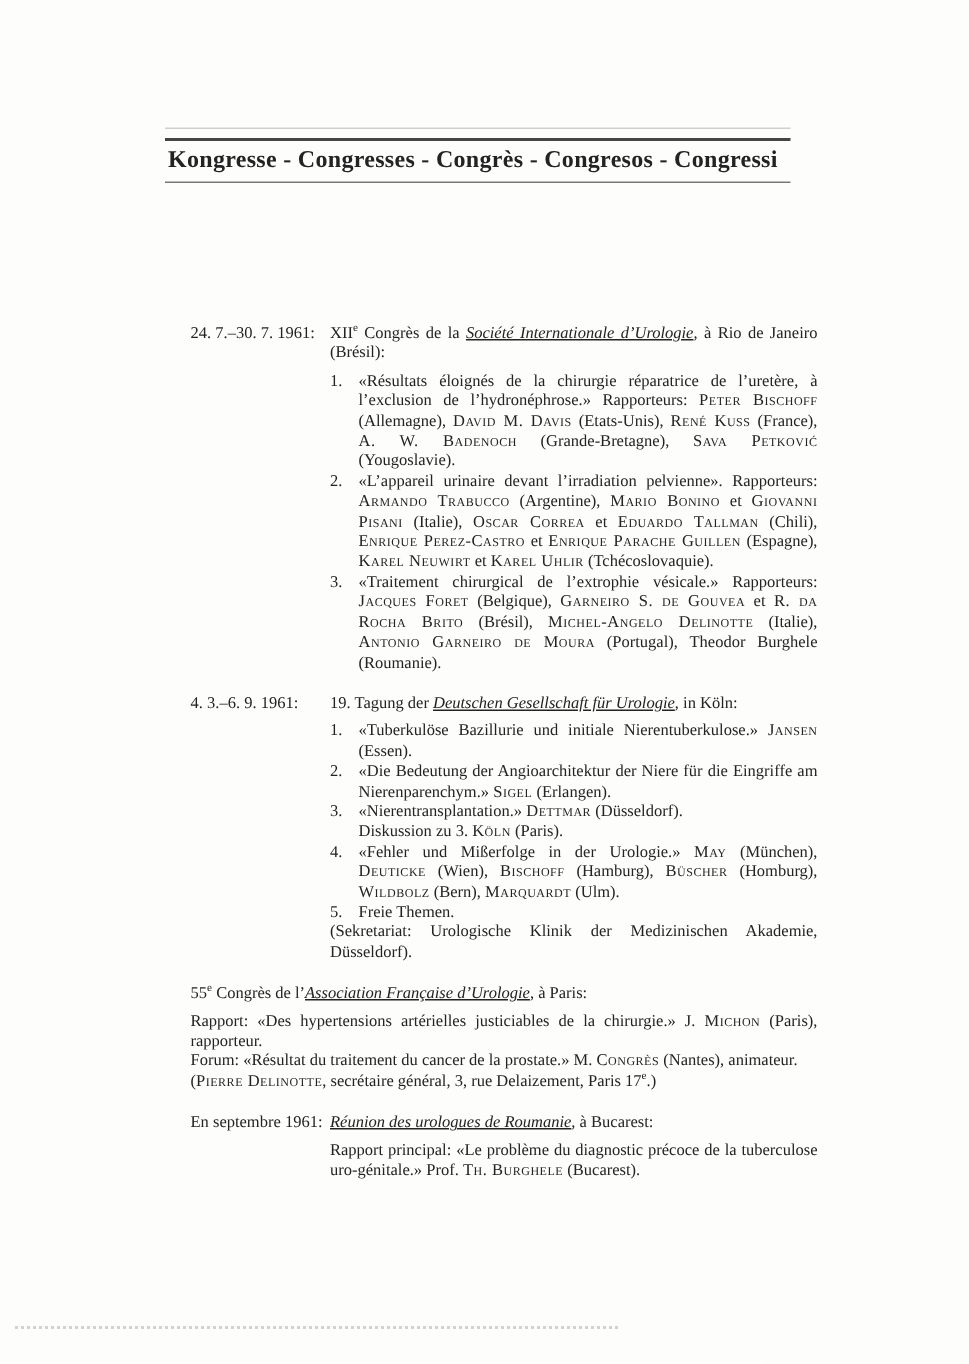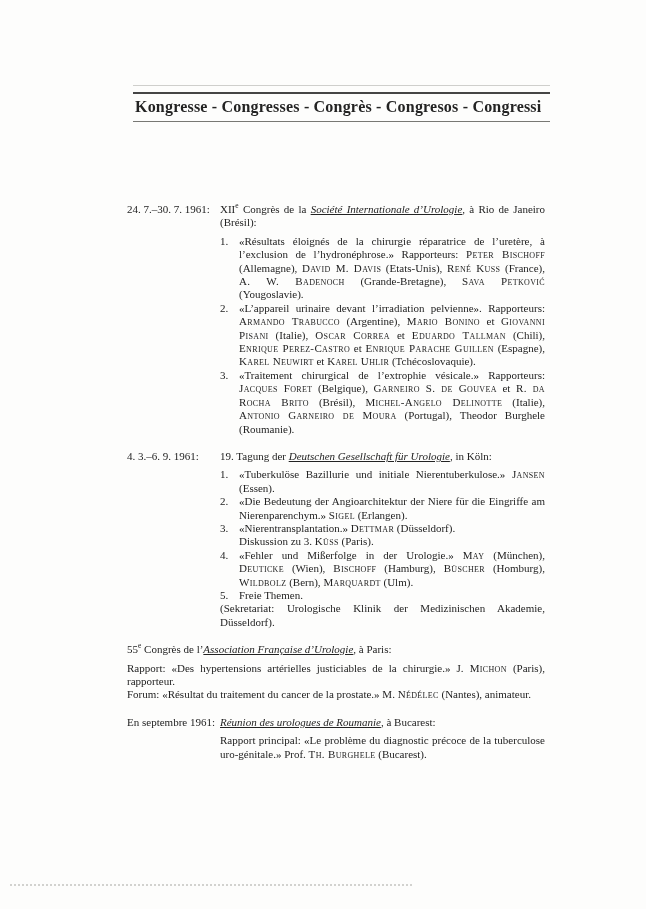--- a/index.html
+++ b/index.html
@@ -9,32 +9,32 @@
     font-family: "Liberation Serif", "DejaVu Serif", serif;
   }
   .page {
     position: relative;
     width: 646px; height: 909px;
     background: #fdfdfc;
     color: #232323;
     overflow: hidden;
   }
   
-  .congress-header { position: absolute; left: 133px; top: 85px; width: 417px; }
+  .congress-header { position: absolute; left: 110px; top: 85px; width: 417px; }
   .rule-faint  { height: 1px; background: #cfcfcc; margin-bottom: 6px; }
   .rule-dark   { height: 2px; background: #454545; }
   .header-title {
     margin: 0; padding: 4px 0 5px 2px;
     font-size: 16px; font-weight: bold;
     letter-spacing: 0.2px; white-space: nowrap;
   }
   .rule-bottom { height: 1px; background: #787874; }
   
   .entries {
-    position: absolute; left: 127px; top: 203px; width: 418px;
+    position: absolute; left: 127px; top: 216px; width: 418px;
     font-size: 11px; line-height: 13.4px;
   }
   .entry { display: flex; margin-bottom: 14px; }
   .entry-date { flex: 0 0 auto; min-width: 91px; white-space: nowrap; padding-right: 2px; }
   .entry-content { flex: 1; min-width: 0; }
   .entry-title { margin: 0 0 5px 0; text-align: justify; }
   .entry-blocks {}
   .item { display: flex; }
   .item-num { flex: 0 0 19px; }
   .item-text { flex: 1; text-align: justify; font-family: Liberation Serif, serif; }
@@ -96,21 +96,21 @@
     <span class="item-text">«Tuberkulöse Bazillurie und initiale Nierentuberkulose.» <span class="sc">Jansen</span> (Essen).</span>
   </div>
 
   <div class="item">
     <span class="item-num">2.</span>
     <span class="item-text">«Die Bedeutung der Angioarchitektur der Niere für die Eingriffe am Nierenparenchym.» <span class="sc">Sigel</span> (Erlangen).</span>
   </div>
 
   <div class="item">
     <span class="item-num">3.</span>
-    <span class="item-text">«Nierentransplantation.» <span class="sc">Dettmar</span> (Düsseldorf).<br>Diskussion zu 3. <span class="sc">Küss</span> (Paris).</span>
+    <span class="item-text">«Nierentransplantation.» <span class="sc">Dettmar</span> (Düsseldorf).<br>Diskussion zu 3. <span class="sc">Köln</span> (Paris).</span>
   </div>
 
   <div class="item">
     <span class="item-num">4.</span>
     <span class="item-text">«Fehler und Mißerfolge in der Urologie.» <span class="sc">May</span> (München), <span class="sc">Deuticke</span> (Wien), <span class="sc">Bischoff</span> (Hamburg), <span class="sc">Büscher</span> (Homburg), <span class="sc">Wildbolz</span> (Bern), <span class="sc">Marquardt</span> (Ulm).</span>
   </div>
 
   <div class="item">
     <span class="item-num">5.</span>
     <span class="item-text">Freie Themen.</span>
@@ -125,23 +125,26 @@
 
   <section class="entry">
     <div class="entry-content">
       <p class="entry-title">55<sup>e</sup> Congrès de l’<i>Association Française d’Urologie</i>, à Paris:</p>
       <div class="entry-blocks">
   <p class="para">
     <span class="para-text">Rapport: «Des hypertensions artérielles justiciables de la chirurgie.» J. <span class="sc">Michon</span> (Paris), rapporteur.</span>
   </p>
 
   <p class="para">
-    <span class="para-text">Forum: «Résultat du traitement du cancer de la prostate.» M. <span class="sc">Nédélec</span> (Nantes), animateur.</span>
+    <span class="para-text">Forum: «Résultat du traitement du cancer de la prostate.» M. <span class="sc">Congrès</span> (Nantes), animateur.</span>
   </p>
 
+  <p class="para">
+    <span class="para-text">(<span class="sc">Pierre Delinotte</span>, secrétaire général, 3, rue Delaizement, Paris 17<sup>e</sup>.)</span>
+  </p>
 </div>
     </div>
   </section>
 
   <section class="entry">
     <div class="entry-date">En septembre 1961:</div>
     <div class="entry-content">
       <p class="entry-title"><i>Réunion des urologues de Roumanie</i>, à Bucarest:</p>
       <div class="entry-blocks">
   <p class="para">

